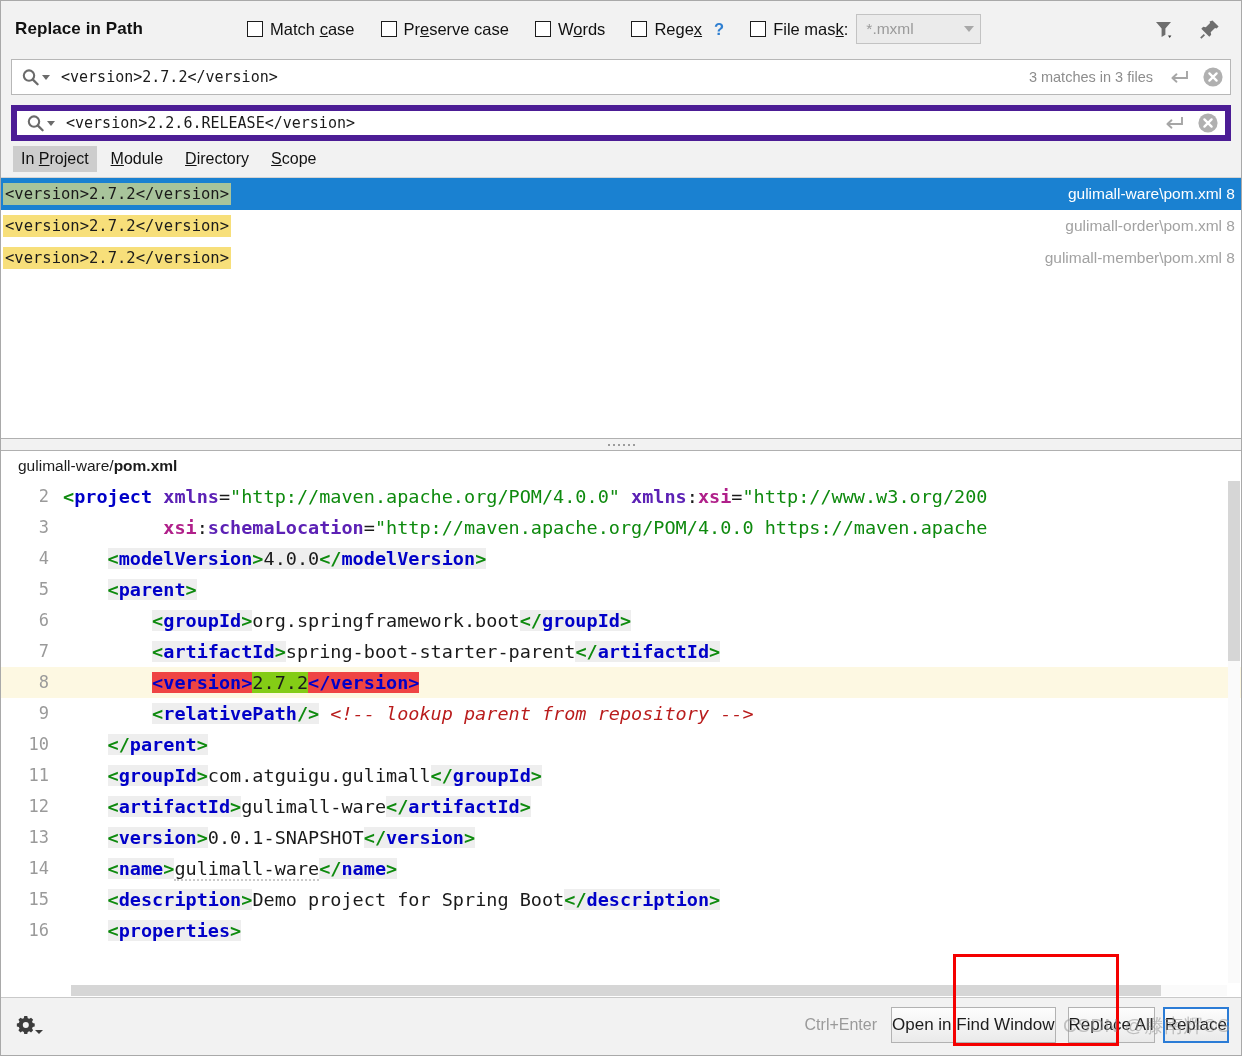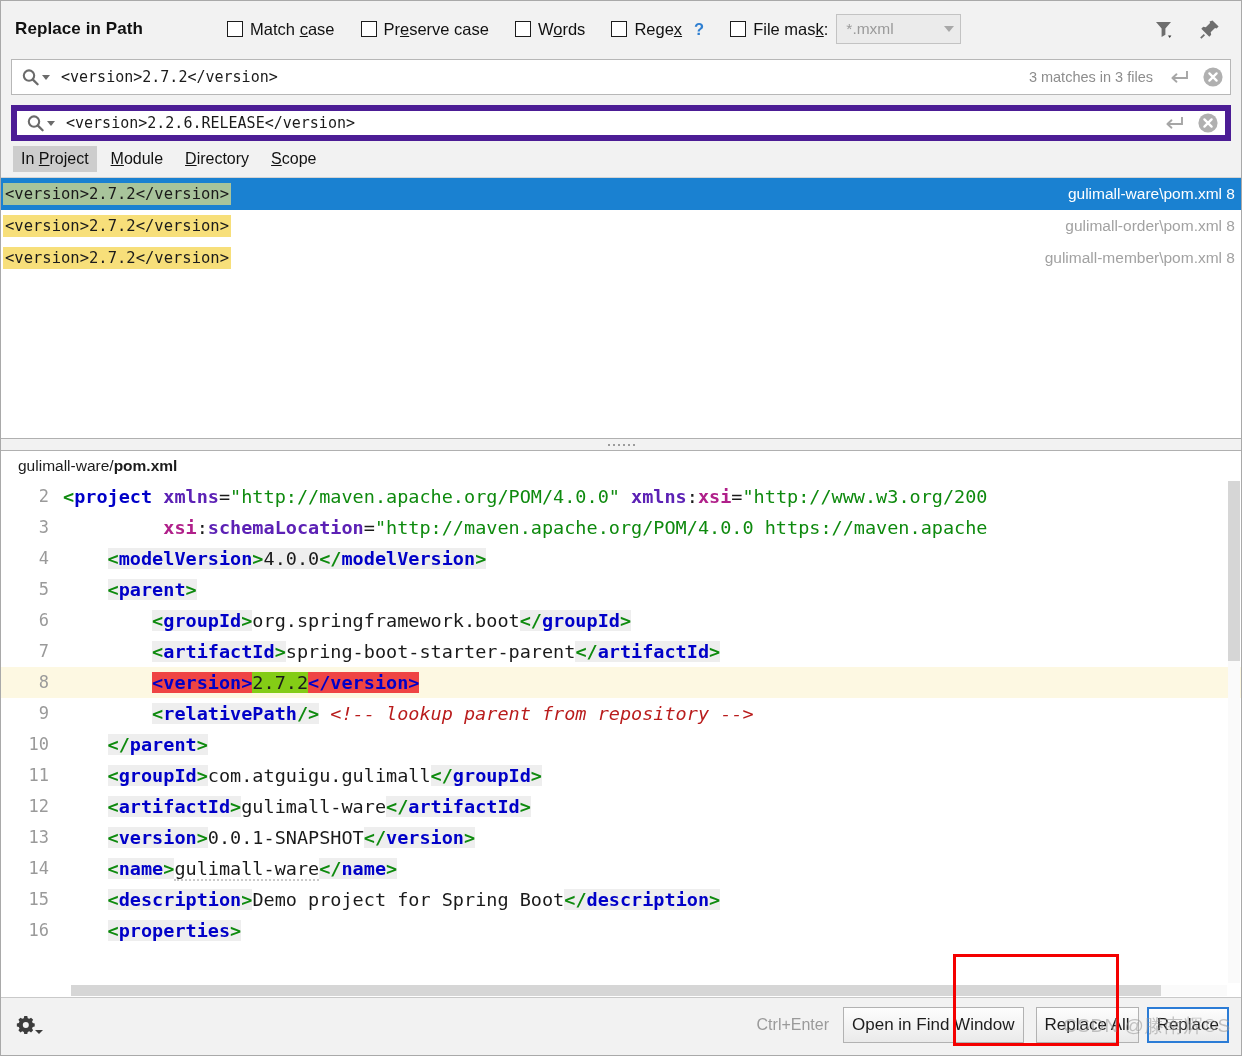--- a/index.html
+++ b/index.html
@@ -15,20 +15,21 @@
     background: #f2f2f2;
     border: 1px solid #a9a9a9;
   }
 
   
   .header {
     height: 56px;
     display: flex; align-items: center;
     padding: 0 10px 0 14px;
     background: #f2f2f2;
+    gap: 20px;
   }
   .dlg-title {
     font-size: 17px; font-weight: bold; color: #111;
     letter-spacing: .1px;
   }
   .hdr-options {
     display: flex; align-items: center; gap: 26px;
     margin-left: 84px;
   }
   .chk-wrap {
@@ -197,21 +198,21 @@
     border-top: 1px solid #c9c9c9;
     position: relative;
   }
   .shortcut { font-size: 16px; color: #9a9a9a; margin-left: auto; margin-right: 14px; }
   .btn {
     height: 36px;
     border: 1px solid #b2b2b2;
     background: linear-gradient(#fdfdfd,#eaeaea);
     font-size: 17px; color: #1c1c1c;
     display: flex; align-items: center; justify-content: center;
-    padding: 0 8px;
+    padding: 0 0;
     white-space: nowrap;
   }
   .btn.focused { border: 2px solid #2b7cd6; }
   .btn-gap { width: 12px; flex: none; }
   .redbox {
     position: absolute;
     border: 3px solid #f40000;
     pointer-events: none;
   }
   .watermark {

